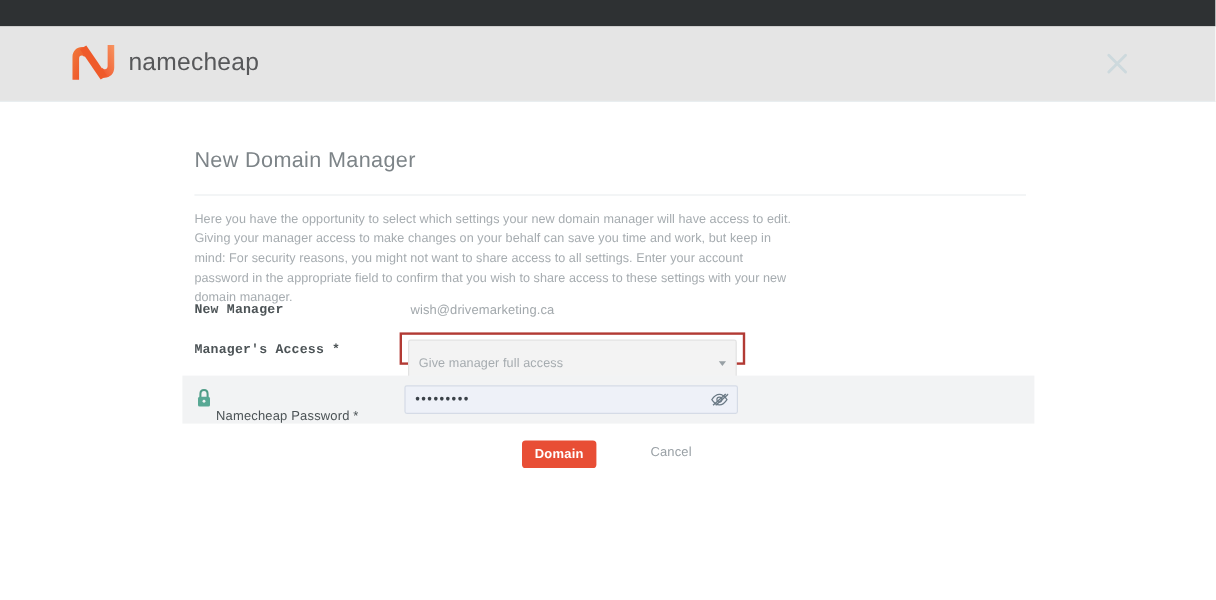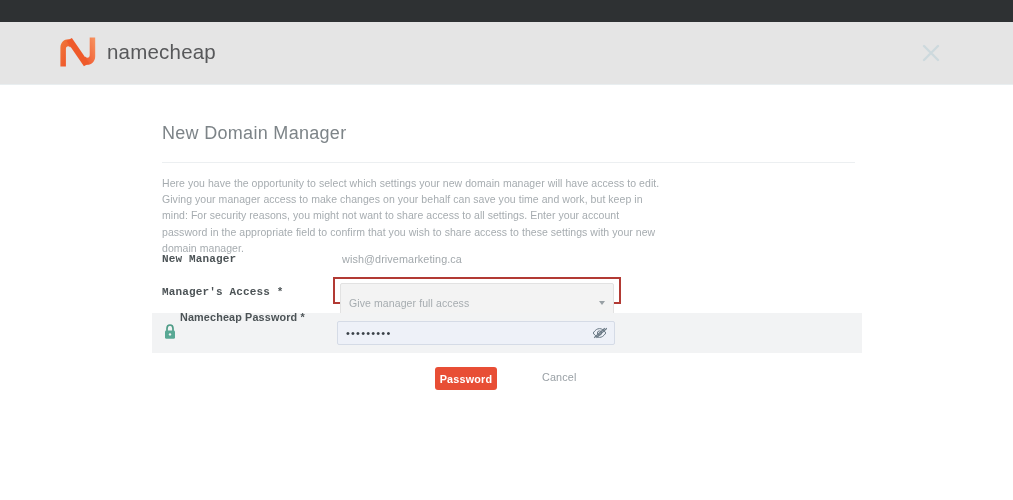--- a/index.html
+++ b/index.html
@@ -194,24 +194,24 @@
     left: 163px;
     top: 238px;
     width: 14px;
     height: 18px;
   }
   .pw-lock svg { display: block; }
 
   .pw-label {
     position: absolute;
     left: 180px;
-    top: 226px;
+    top: 256px;
     font-size: 10.8px;
     color: #4c5356;
-    font-weight: 700;
+    font-weight: 400;
     letter-spacing: .15px;
     white-space: nowrap;
   }
 
   .pw-input-wrap {
     position: absolute;
     left: 337px;
     top: 236px;
     width: 278px;
     height: 24px;
@@ -360,17 +360,17 @@
       <svg width="15" height="13" viewBox="0 0 15 13" xmlns="http://www.w3.org/2000/svg" aria-hidden="true">
         <path d="M1.2 6.5 C3.2 3.4 5.3 2.1 7.5 2.1 C9.7 2.1 11.8 3.4 13.8 6.5 C11.8 9.6 9.7 10.9 7.5 10.9 C5.3 10.9 3.2 9.6 1.2 6.5 Z" stroke="#6b7a86" stroke-width="1" fill="none"></path>
         <circle cx="7.5" cy="6.5" r="2.1" stroke="#6b7a86" stroke-width="1" fill="none"></circle>
         <path d="M2.2 11.2 L12.8 1.8" stroke="#6b7a86" stroke-width="1.2"></path>
         <path d="M4.4 11.2 L15.0 1.8" stroke="#6b7a86" stroke-width="1.2"></path>
       </svg>
     </span>
   </div>
 
   <div class="actions">
-    <button class="btn-confirm">Password</button>
+    <button class="btn-confirm">Domain</button>
     <button class="btn-cancel">Cancel</button>
   </div>
 
 </div>
 
 </body></html>

